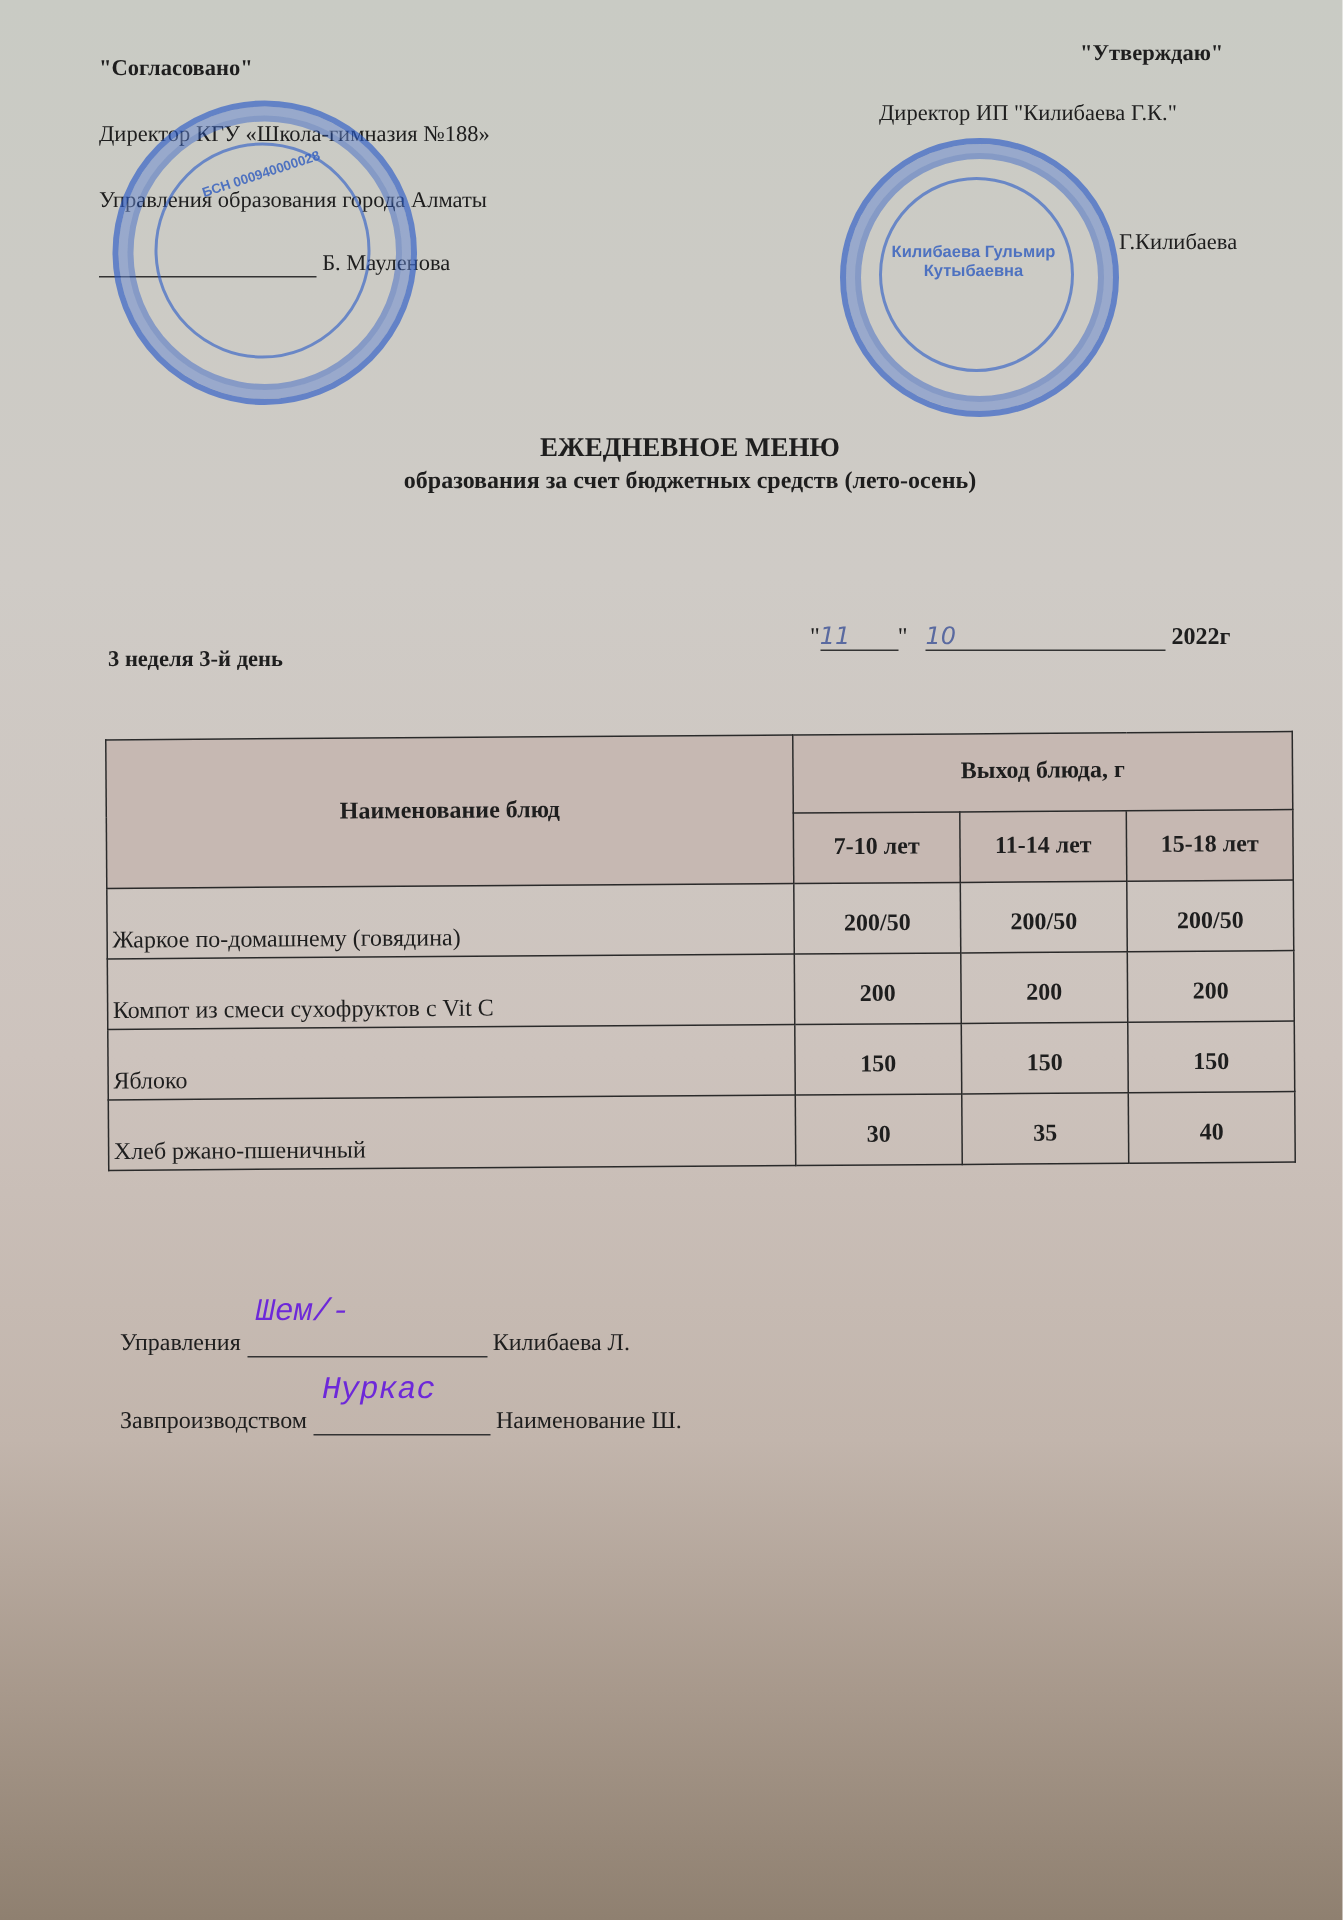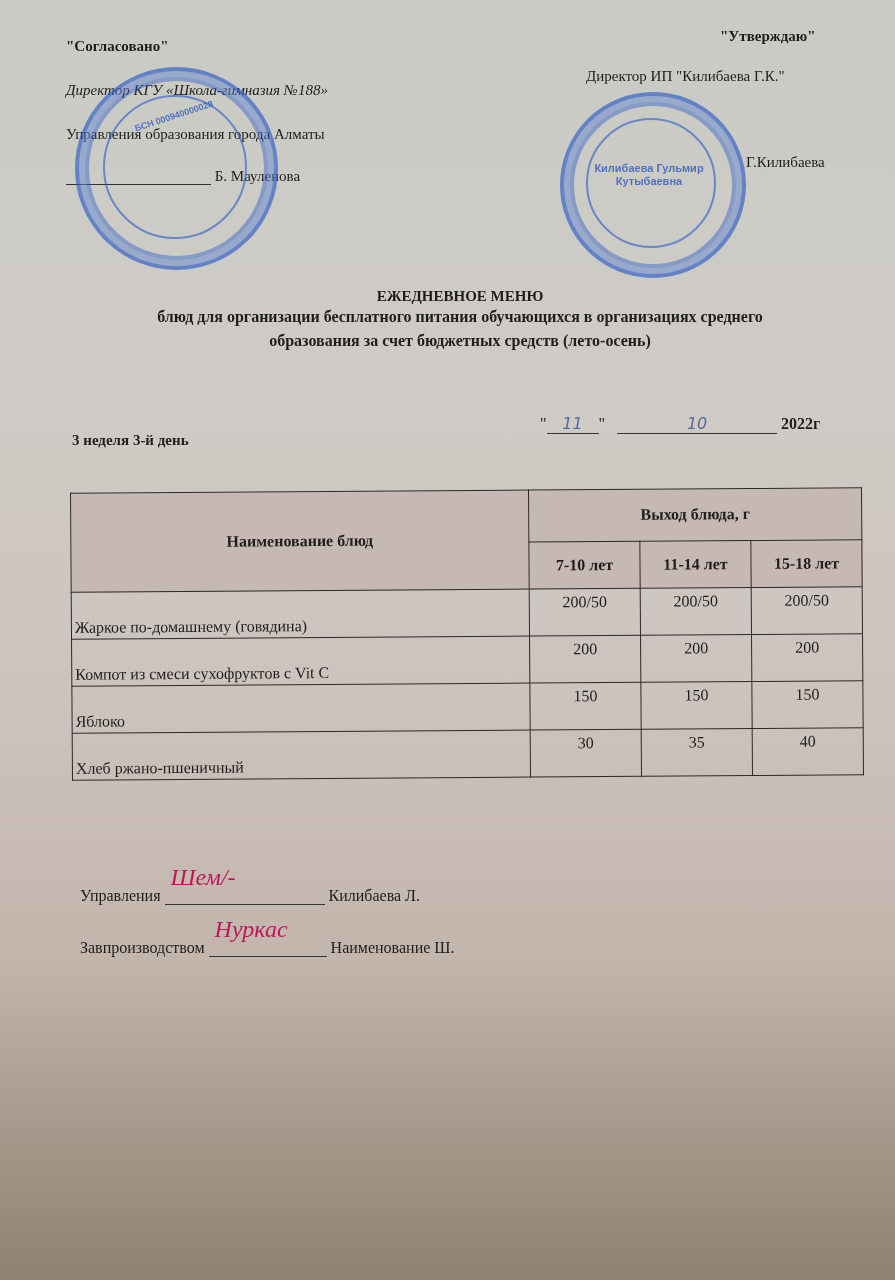--- a/index.html
+++ b/index.html
@@ -24,45 +24,45 @@
     .stamp-inner {
       position: absolute; border-radius: 50%;
       border: 2px solid rgba(40, 90, 200, 0.7);
     }
     .stamp-text {
       position: absolute; color: rgba(30, 80, 190, 0.85);
       font-family: "Liberation Sans", sans-serif; font-size: 9px; font-weight: bold; text-align: center;
       white-space: nowrap;
     }
     .title-block { position: absolute; left: 60px; width: 800px; text-align: center; }
-    .doc-title { font-size: 15px; font-weight: bold; margin-top: 0; }
+    .doc-title { font-size: 18px; font-weight: bold; margin-top: 0; }
     .doc-sub { font-size: 16px; font-weight: bold; line-height: 24px; }
-    .underline { display: inline-block; border-bottom: 1px solid #333; text-align: center; }
+    .underline { display: inline-block; border-bottom: 1px solid #333; text-align: left; }
     .handwritten { font-family: "DejaVu Sans", sans-serif; font-style: italic; color: #5a6aa0; font-size: 16px; }
     table.menu {
       position: absolute; left: 71px; top: 490px; width: 792px;
       border-collapse: collapse; font-size: 16px;
       transform: rotate(-0.4deg);
     }
     table.menu td, table.menu th {
       border: 1.5px solid #2a2a2a;
     }
     table.menu th { background: #c6b8b2; font-weight: bold; }
     table.menu td.name { text-align: left; vertical-align: bottom; padding: 2px 3px; height: 42px; }
-    table.menu td.val { text-align: center; vertical-align: top; padding-top: 4px; width: 108px; }
+    table.menu td.val { text-align: center; vertical-align: top; padding-top: 18px; width: 108px; font-weight: bold; }
     .sig-line { display: inline-block; border-bottom: 1px solid #333; height: 18px; vertical-align: bottom; position: relative; }
-    .sig-scribble { position: absolute; left: 6px; top: -22px; font-family: Liberation Serif, serif; font-style: italic; color: #be185d; font-size: 24px; }
+    .sig-scribble { position: absolute; left: 6px; top: -22px; font-family: Liberation Mono, monospace; font-style: italic; color: #6d28d9; font-size: 21px; }
   </style>
 </head>
 <body>
 
 <div class="page">
 
   <div class="abs bold f15" style="left:66px; top:38px;">"Согласовано"</div>
-  <div class="abs f15" style="left:66px; top:82px;font-style:italic;">Директор КГУ «Школа-гимназия №188»</div>
+  <div class="abs f15" style="left:66px; top:82px;">Директор КГУ «Школа-гимназия №188»</div>
   <div class="abs f15" style="left:66px; top:126px;">Управления образования города Алматы</div>
   <div class="abs f15" style="left:66px; top:166px;">
     <span class="sig-line" style="width:145px;"></span>
     <span>Б. Мауленова</span>
   </div>
 
   <div class="stamp" style="left:75px; top:67px; width:195px; height:195px;">
     <div class="stamp-inner" style="left:24px; top:24px; width:140px; height:140px;"></div>
     <div class="stamp-text" style="left:40px; top:40px; width:110px; transform:rotate(-18deg);">БСН 000940000028</div>
   </div>
@@ -71,21 +71,20 @@
   <div class="abs f15" style="left:586px; top:68px;">Директор ИП "Килибаева Г.К."</div>
   <div class="abs f15" style="left:746px; top:154px;text-align:right;">Г.Килибаева</div>
 
   <div class="stamp" style="left:560px; top:92px; width:178px; height:178px;">
     <div class="stamp-inner" style="left:22px; top:22px; width:126px; height:126px;"></div>
     <div class="stamp-text" style="left:30px; top:66px; width:110px; white-space:normal; font-size:11px; line-height:13px;">Килибаева Гульмир Кутыбаевна</div>
   </div>
 
   <div class="title-block" style="top:288px;">
     <div class="doc-title">ЕЖЕДНЕВНОЕ МЕНЮ</div>
-    <div class="doc-sub">блюд для организации бесплатного питания обучающихся   в организациях среднего</div>
     <div class="doc-sub">образования за счет бюджетных средств (лето-осень)</div>
   </div>
 
   <div class="abs bold f15" style="left:72px; top:432px;">3 неделя 3-й день</div>
   <div class="abs f16" style="left:540px; top:414px;">
     <span>"</span><span class="underline handwritten" style="width:52px;">11</span><span>"</span>
     <span class="underline handwritten" style="width:160px; margin-left:8px;">10</span>
     <span class="bold">2022г</span>
   </div>
 

